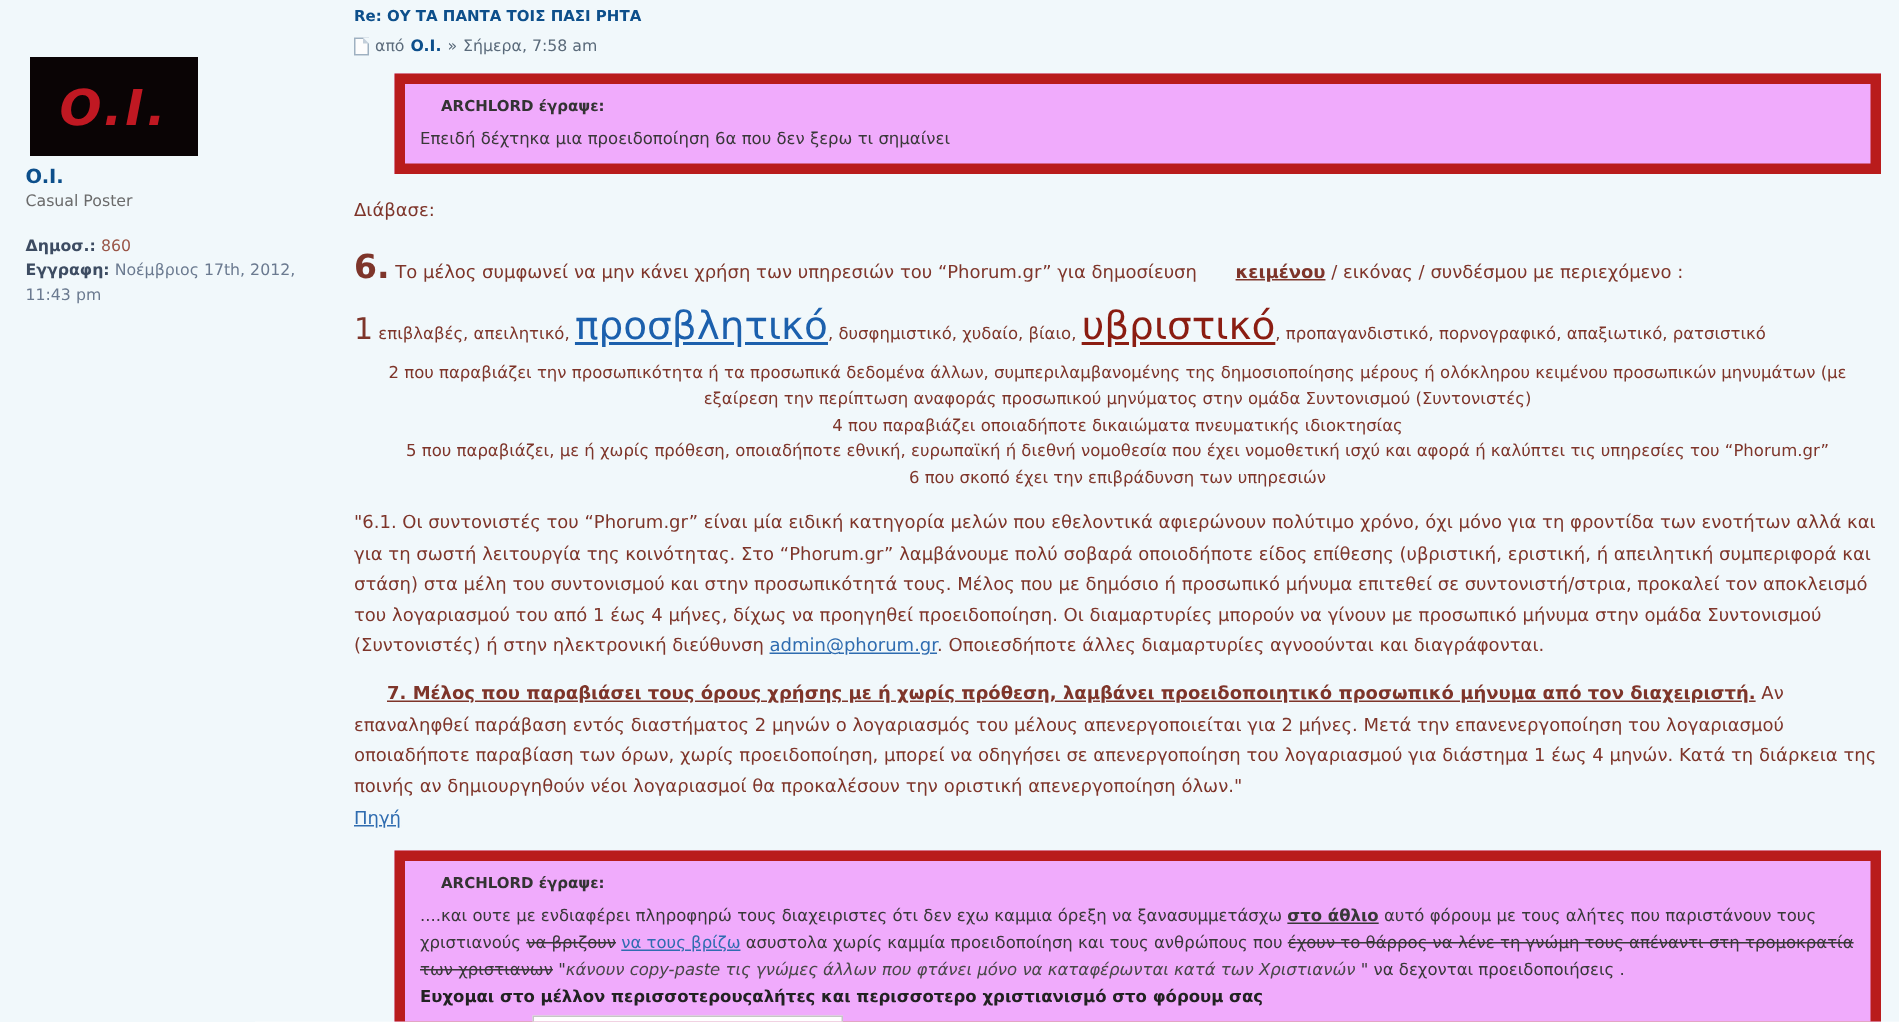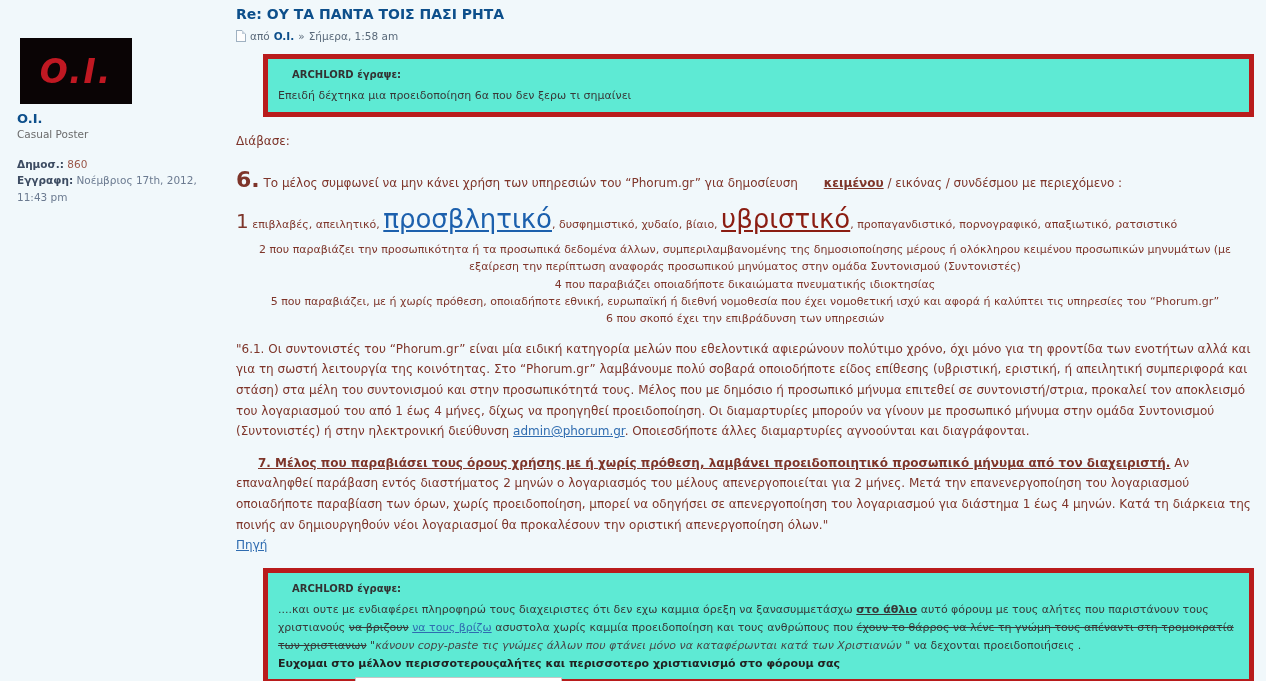--- a/index.html
+++ b/index.html
@@ -13,27 +13,27 @@
           font-size:33px;font-weight:bold;font-style:italic;letter-spacing:2px;cursor:pointer;}
   .username{display:block;margin-top:7px;font-size:13px;font-weight:bold;color:#0d4f8b;text-decoration:none;cursor:pointer;}
   .rank{font-size:10.5px;color:#6b6b6b;margin-top:2px;}
   .stats{margin-top:16px;font-size:10.5px;line-height:1.55;color:#425067;width:205px;}
   .stats .lbl{font-weight:bold;color:#3d4c62;}
   .posts-link{color:#9a5648;text-decoration:none;cursor:pointer;}
   .joined-val{color:#6b7a90;}
 
   
   .post{position:absolute;left:236px;top:6px;width:1018px;}
-  h3.title{margin:0;font-size:14px;line-height:1.2;color:#0d4f8b;cursor:pointer;}
+  h3.title{margin:0;font-size:10px;line-height:1.2;color:#0d4f8b;cursor:pointer;}
   .byline{margin:7px 0 0;font-size:10.5px;color:#5a6a7a;display:flex;align-items:center;gap:4px;}
   .byline .author{color:#0d4f8b;font-weight:bold;text-decoration:none;cursor:pointer;}
   .posticon{width:8px;height:10px;background:#fdfdfd;border:1px solid #9fb1c1;display:inline-block;position:relative;}
   .posticon:after{content:"";position:absolute;right:-1px;top:-1px;border-style:solid;border-width:0 4px 4px 0;border-color:transparent #f1f8fb #c3cfda transparent;}
 
-  blockquote.quote{margin:12px 0 16px 27px;background:#5eead4;border:5px solid #b91c1c;
+  blockquote.quote{margin:12px 0 16px 27px;background:#f0abfc;border:7px solid #b91c1c;
                    padding:6px 10px 7px;font-size:11px;color:#383838;line-height:1.62;}
   blockquote.quote cite{display:block;font-style:normal;font-weight:bold;font-size:10px;color:#333;margin:2px 0 4px 14px;}
   .qbold{font-weight:bold;color:#222;}
   .qlink{color:#2f6cb0;text-decoration:underline;cursor:pointer;}
   .str{text-decoration:line-through;}
   .ital{font-style:italic;color:#474747;}
   .bu{font-weight:bold;text-decoration:underline;}
 
   .intro{margin:17px 0 0;font-size:12px;}
   .rule6{margin:19px 0 0;font-size:12px;}
@@ -68,21 +68,21 @@
   </aside>
 
   <main class="post">
     <h3 class="title">Re: ΟΥ ΤΑ ΠΑΝΤΑ ΤΟΙΣ ΠΑΣΙ ΡΗΤΑ</h3>
 
     <p class="byline">
       <span class="posticon"></span>
       <span>από</span>
       <a class="author">O.I.</a>
       <span>»</span>
-      <span>Σήμερα, 1:58 am</span>
+      <span>Σήμερα, 7:58 am</span>
     </p>
 
     <blockquote class="quote">
       <cite><span>ARCHLORD</span> <span>έγραψε:</span></cite>
       <div>Επειδή δέχτηκα μια προειδοποίηση 6α που δεν ξερω τι σημαίνει</div>
     </blockquote>
 
     <p class="intro">Διάβασε:</p>
 
     <p class="rule6"><span class="n">6.</span> <span>Το μέλος συμφωνεί να μην κάνει χρήση των υπηρεσιών του “Phorum.gr” για δημοσίευση </span><span class="mu">κειμένου</span><span> / εικόνας / συνδέσμου με περιεχόμενο :</span></p>

